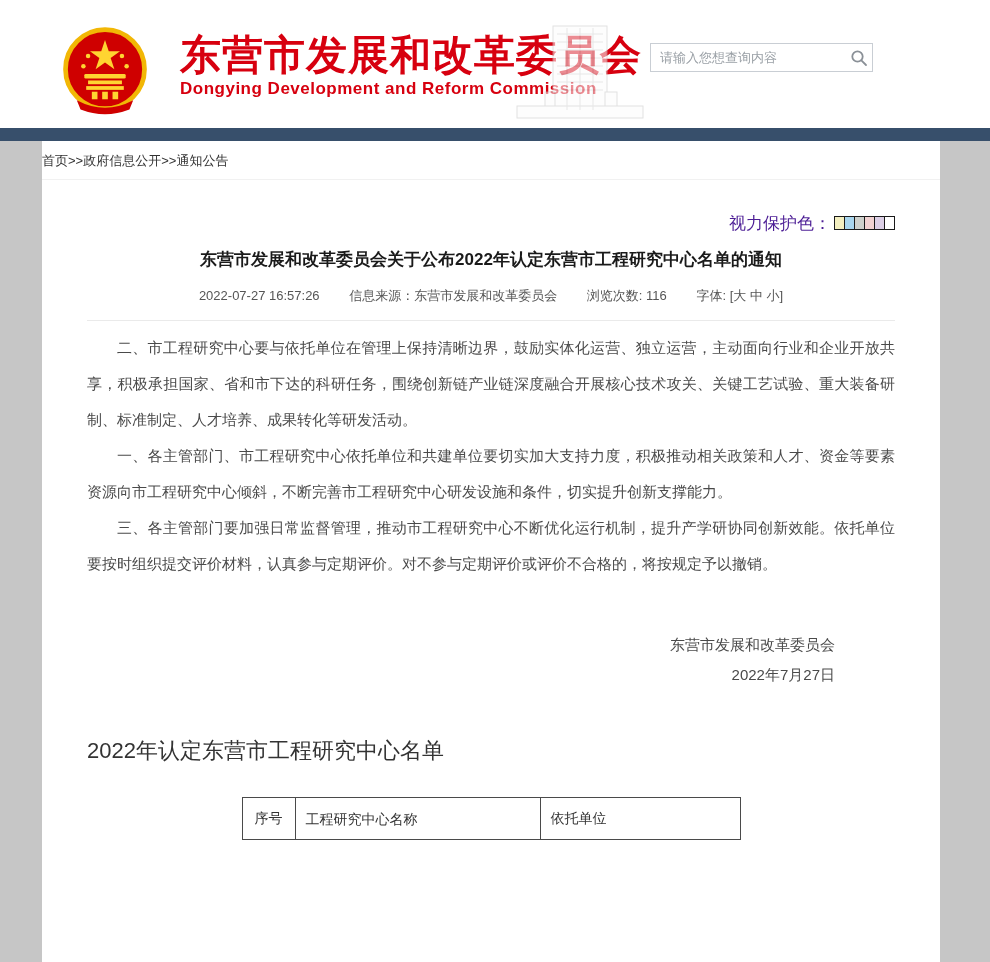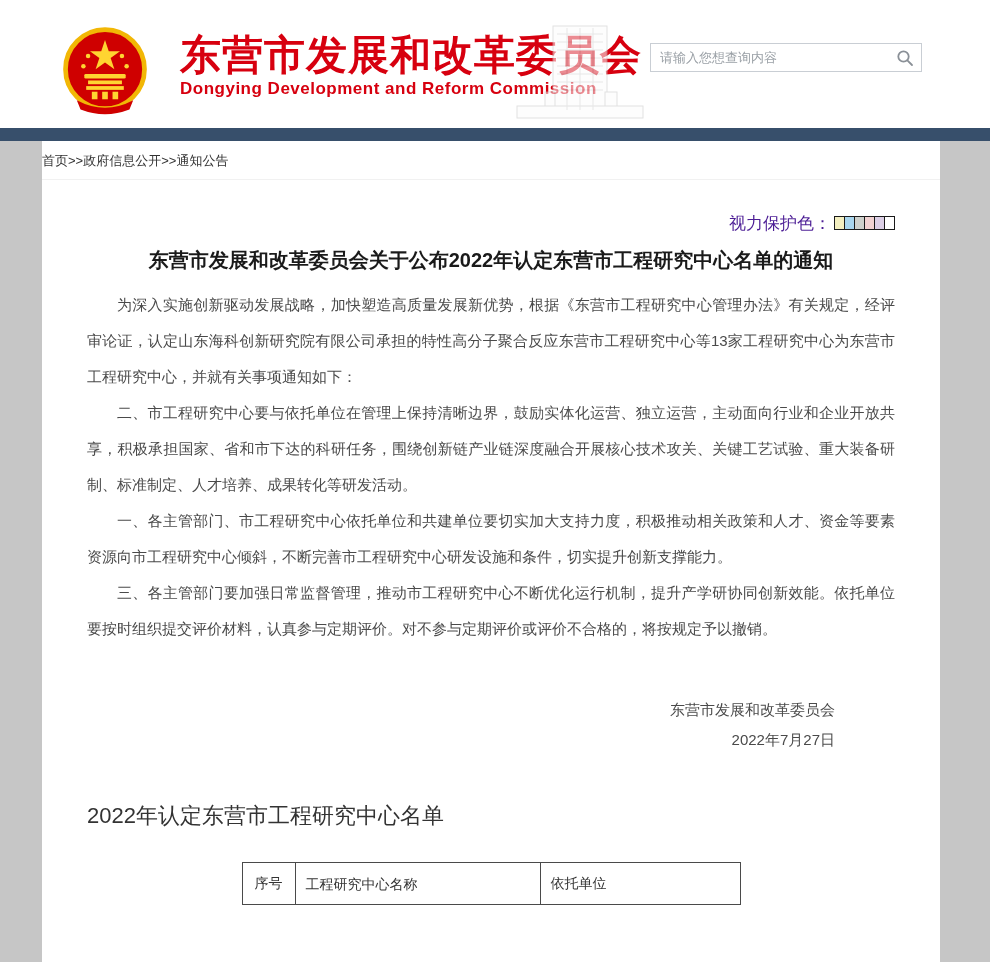--- a/index.html
+++ b/index.html
@@ -16,40 +16,40 @@
     font-family:"Liberation Sans","DejaVu Sans",sans-serif;
   }
   
   .header{height:128px;background:#fff;position:relative;}
   .logo{position:absolute;left:58px;top:24px;width:94px;height:96px;}
   .brand{position:absolute;left:180px;top:32px;white-space:nowrap;}
   .brand-cn{font-size:41px;font-weight:bold;color:var(--brand_red);line-height:46px;letter-spacing:1px;}
   .brand-en{font-size:17px;font-weight:bold;color:var(--brand_red);margin-top:1px;letter-spacing:0.5px;}
   .building{position:absolute;left:505px;top:22px;opacity:.55;}
   .search-box{
-    position:absolute;left:650px;top:43px;width:272px;height:29px;
+    position:absolute;left:650px;top:43px;width:223px;height:29px;
     border:1px solid #c9ced4;background:#fff;display:flex;align-items:center;
   }
   .search-input{flex:1;border:0;outline:none;padding:0 9px;font-size:13px;color:#333;
     font-family:"Liberation Sans","DejaVu Sans",sans-serif;background:transparent;}
   .search-input::placeholder{color:#9aa0a6;}
   .search-btn{width:32px;height:100%;border:0;background:transparent;cursor:pointer;
     display:flex;align-items:center;justify-content:center;padding:0;}
   
   .navbar{height:13px;background:var(--navbar_blue);}
   
   .panel{margin-left:42px;width:898px;background:#fff;min-height:821px;}
   .breadcrumb{height:39px;line-height:39px;font-size:13px;color:#333;
     border-bottom:1px solid #f1f1f1;}
   .breadcrumb span.seg{cursor:pointer;}
   .article{padding:34px 45px 0;}
   .eye-row{display:flex;justify-content:flex-end;align-items:center;font-size:17px;color:#4c1d95;height:18px;}
   .swatches{display:inline-flex;margin-left:4px;}
   .swatch{width:11px;height:14px;border:1px solid #1a1a1a;margin-left:-1px;display:inline-block;cursor:pointer;}
-  .article-title{text-align:center;font-size:20px;font-weight:bold;color:#1a1a1a;margin-top:14px;line-height:28px;}
+  .article-title{text-align:center;font-size:17px;font-weight:bold;color:#1a1a1a;margin-top:14px;line-height:28px;}
   .meta{text-align:center;font-size:13px;color:#555;margin-top:13px;padding-bottom:15px;border-bottom:1px solid #eaeaea;}
   .meta span{margin:0 13px;}
   .body-text{margin-top:9px;}
   .body-text p{margin:0;font-size:15px;line-height:36px;color:#4a4a4a;text-align:justify;}
   .body-text p.indent{text-indent:2em;}
   .signature{margin-top:48px;text-align:right;padding-right:60px;font-size:15px;color:#4a4a4a;line-height:30px;}
   .table-title{text-align:left;font-size:22px;color:#333;margin-top:46px;font-weight:normal;}
   table.center-table{border-collapse:collapse;margin:31px auto 0;}
   .center-table th,.center-table td{border:1px solid #4a4a4a;font-size:14px;color:#333;font-weight:normal;}
   .center-table th{height:42px;text-align:center;}
@@ -131,23 +131,28 @@
           <span class="swatch" style="background: rgb(169, 214, 238);"></span>
           <span class="swatch" style="background: rgb(206, 209, 204);"></span>
           <span class="swatch" style="background: rgb(241, 210, 210);"></span>
           <span class="swatch" style="background: rgb(220, 207, 230);"></span>
           <span class="swatch" style="background: rgb(255, 255, 255);"></span>
         </span>
     </div>
 
     <h1 class="article-title">东营市发展和改革委员会关于公布2022年认定东营市工程研究中心名单的通知</h1>
 
+    <div class="meta">
+      <span>2022-07-27 16:57:26</span>
+      <span>信息来源：东营市发展和改革委员会</span>
+      <span>浏览次数: 116</span>
+      <span>字体: [大 中 小]</span>
+    </div>
 
     <div class="body-text">
-        <p class="indent">为深入实施创新驱动发展战略，加快塑造高质量发展新优势，根据《东营市工程研究中心管理办法》有关规定，经评审论证，认定山东海科创新研究院有限公司承担的特性高分子聚合反应东营市工程研究中心等13家工程研究中心为东营市工程研究中心，并就有关事项通知如下：</p>
         <p class="indent">二、市工程研究中心要与依托单位在管理上保持清晰边界，鼓励实体化运营、独立运营，主动面向行业和企业开放共享，积极承担国家、省和市下达的科研任务，围绕创新链产业链深度融合开展核心技术攻关、关键工艺试验、重大装备研制、标准制定、人才培养、成果转化等研发活动。</p>
         <p class="indent">一、各主管部门、市工程研究中心依托单位和共建单位要切实加大支持力度，积极推动相关政策和人才、资金等要素资源向市工程研究中心倾斜，不断完善市工程研究中心研发设施和条件，切实提升创新支撑能力。</p>
         <p class="indent">三、各主管部门要加强日常监督管理，推动市工程研究中心不断优化运行机制，提升产学研协同创新效能。依托单位要按时组织提交评价材料，认真参与定期评价。对不参与定期评价或评价不合格的，将按规定予以撤销。</p>
       </div>
 
     <div class="signature">
       <div>东营市发展和改革委员会</div>
       <div>2022年7月27日</div>
     </div>
 

